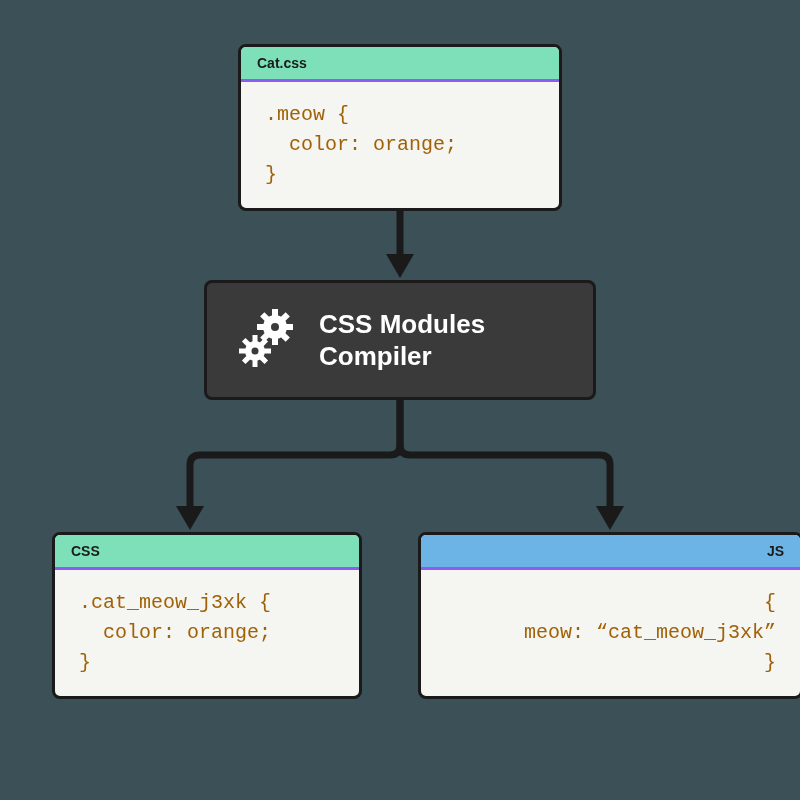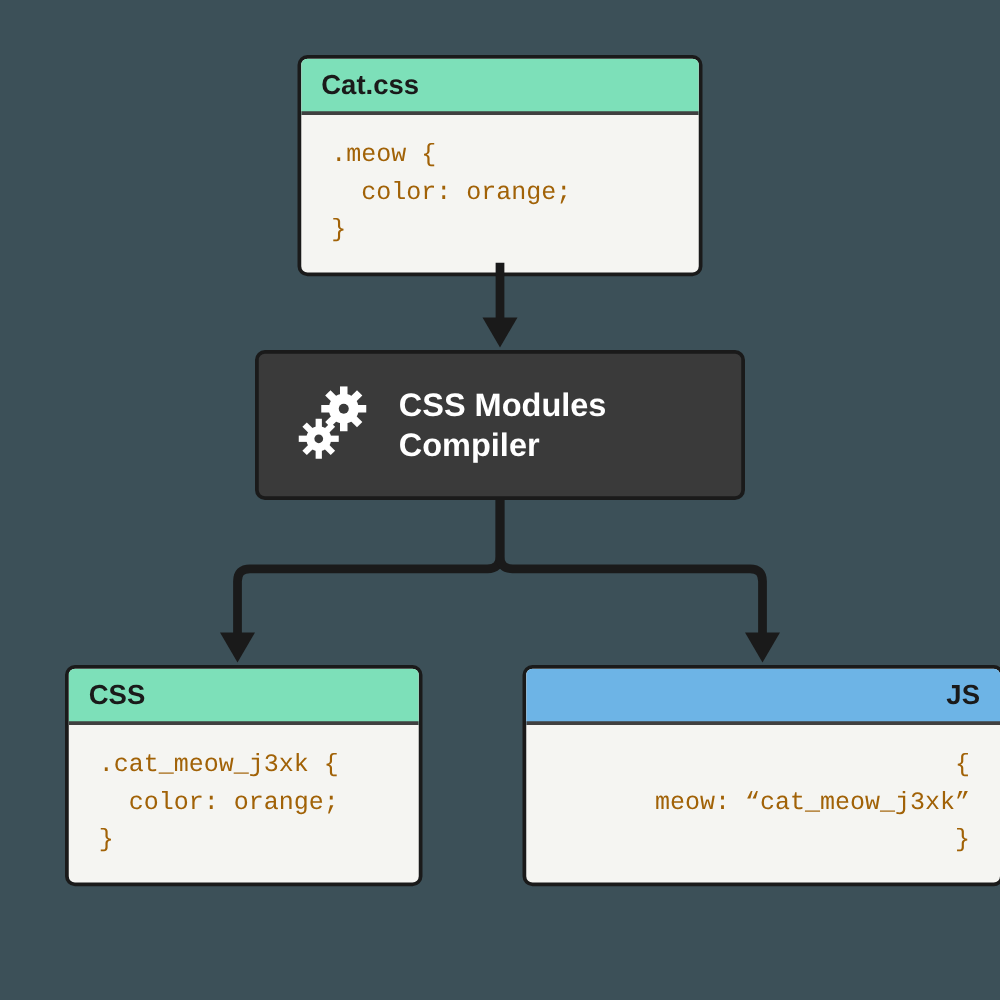--- a/index.html
+++ b/index.html
@@ -13,23 +13,23 @@
     .box {
       position: absolute;
       border: 3px solid #1a1a1a;
       border-radius: 8px;
       overflow: hidden;
       background: #f5f5f2;
     }
     .box-header {
       padding: 8px 16px;
       font-weight: bold;
-      font-size: 22px;
+      font-size: 14px;
       color: #1a1a1a;
-      border-bottom: 3px solid #404040;
+      border-bottom: 3px solid #8b5cf6;
     }
     .header-green { background: #7de0b9; }
     .header-blue { background: #6db4e6; }
     .box-body {
       padding: 18px 24px;
       font-family: "Courier New", Courier, monospace;
       font-size: 20px;
       color: #a16207;
       line-height: 1.5;
       white-space: pre;
@@ -107,21 +107,21 @@
 Compiler</div>
 </div>
 
 <svg class="svg-arrow" style="left:130px; top:400px;" width="540" height="140" viewBox="0 0 540 140">
   <path d="M270 0 L270 45 Q270 55 260 55 L70 55 Q60 55 60 65 L60 110" stroke="#1a1a1a" stroke-width="7" fill="none"></path>
   <path d="M270 0 L270 45 Q270 55 280 55 L470 55 Q480 55 480 65 L480 110" stroke="#1a1a1a" stroke-width="7" fill="none"></path>
   <polygon points="60,130 46,106 74,106" fill="#1a1a1a"></polygon>
   <polygon points="480,130 466,106 494,106" fill="#1a1a1a"></polygon>
 </svg>
 
-<div class="box" style="left:52px; top:532px; width:286px;">
+<div class="box" style="left:52px; top:532px; width:310px;">
   <div class="box-header header-green">CSS</div>
   <div class="box-body">.cat_meow_j3xk {
   color: orange;
 }</div>
 </div>
 
 <div class="box" style="left:418px; top:532px; width:385px;text-align:right;">
   <div class="box-header header-blue">JS</div>
   <div class="box-body">{
   meow: “cat_meow_j3xk”

